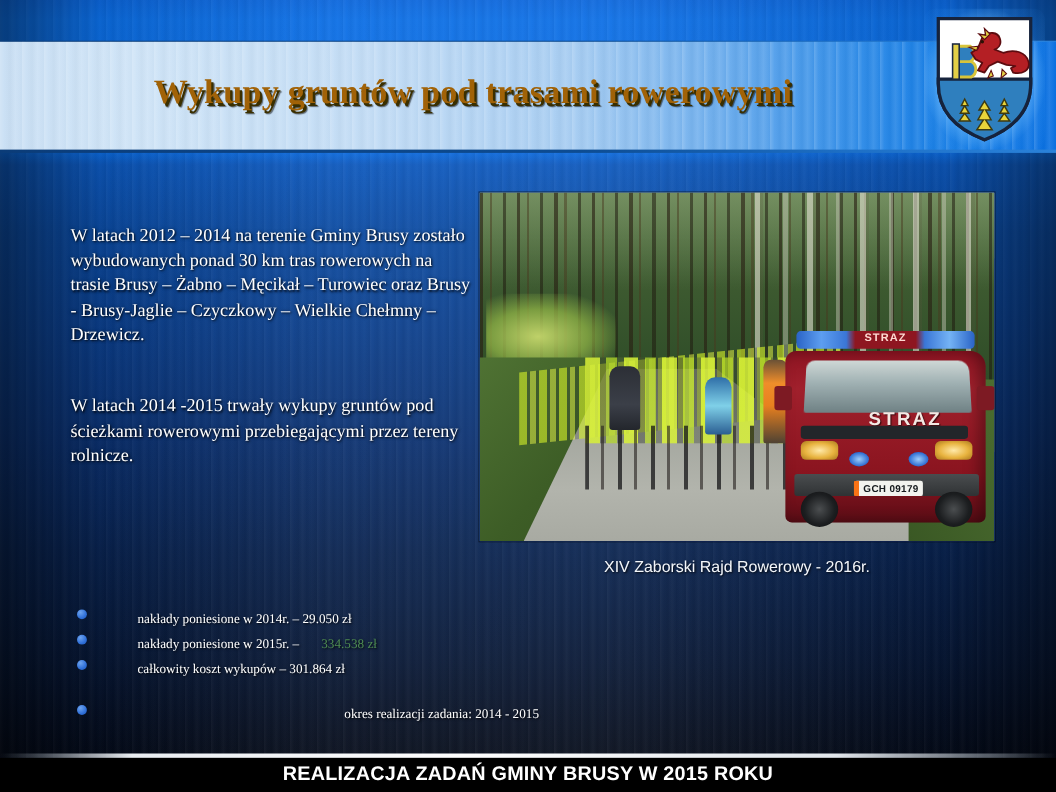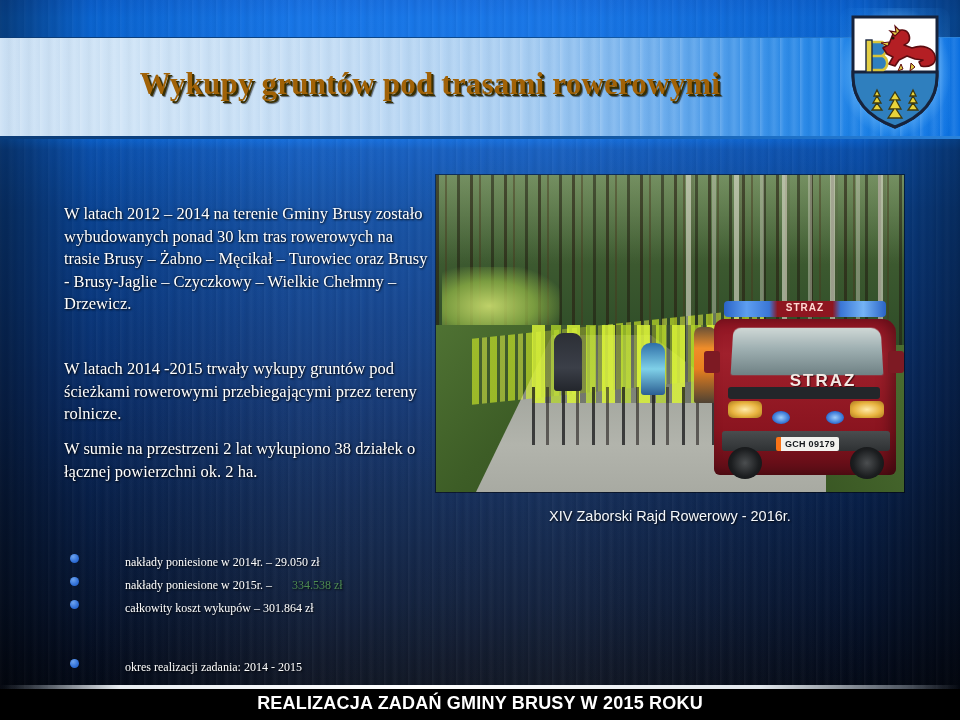--- a/index.html
+++ b/index.html
@@ -359,21 +359,21 @@
     position: relative;
     display: flex;
     align-items: baseline;
     height: 23px;
     color: #ffffff;
     font-size: 12px;
     font-family: Liberation Serif, serif;
     text-shadow: 1px 1px 2px rgba(0,0,0,.85);
     gap: 20px;
   }
-  .bullet-row.spaced { margin-top: 36px; }
+  .bullet-row.spaced { margin-top: 18px; justify-content: space-between; }
   .bullet-dot {
     width: 9px; height: 9px;
     border-radius: 50%;
     background: radial-gradient(circle at 35% 30%, #6ea4ef 0%, #2f6fd8 60%, #1f56b4 100%);
     margin-right: 26px;
     flex: 0 0 auto;
     position: relative;
     top: -3px;
   }
   .bullet-text { white-space: nowrap; }
@@ -449,21 +449,20 @@
       <g fill="#e8d33a" stroke="#3c3a12" stroke-width="1.3">
         <path d="M28 96 l-5 0 l5 -7 l-4 0 l4 -7 l-3 0 l3 -6 l3 6 l-3 0 l4 7 l-4 0 l5 7 l-5 0 z"></path>
         <path d="M46 104 l-7 0 l6 -9 l-5 0 l5 -9 l-4 0 l5 -8 l5 8 l-4 0 l5 9 l-5 0 l6 9 l-7 0 z"></path>
         <path d="M64 96 l-5 0 l5 -7 l-4 0 l4 -7 l-3 0 l3 -6 l3 6 l-3 0 l4 7 l-4 0 l5 7 l-5 0 z"></path>
       </g>
     </svg>
   </div>
 
   <div class="para para-1">W latach 2012 – 2014 na terenie Gminy Brusy zostało wybudowanych ponad 30 km tras rowerowych na trasie Brusy – Żabno – Męcikał – Turowiec oraz Brusy - Brusy-Jaglie – Czyczkowy – Wielkie Chełmny – Drzewicz.</div>
   <div class="para para-2">W latach 2014 -2015 trwały wykupy gruntów pod ścieżkami rowerowymi przebiegającymi przez tereny rolnicze.</div>
-  <div class="para para-3">W sumie na przestrzeni 2 lat wykupiono 38 działek o łącznej powierzchni ok. 2 ha.</div>
 
   <div class="photo">
     <div class="ph sky-gap"></div>
     <div class="ph forest"></div>
     <div class="ph trunks"></div>
     <div class="ph birches"></div>
     <div class="ph bright-bush"></div>
     <div class="ph verge-left"></div>
     <div class="ph road-right"></div>
     <div class="ph path"></div>

